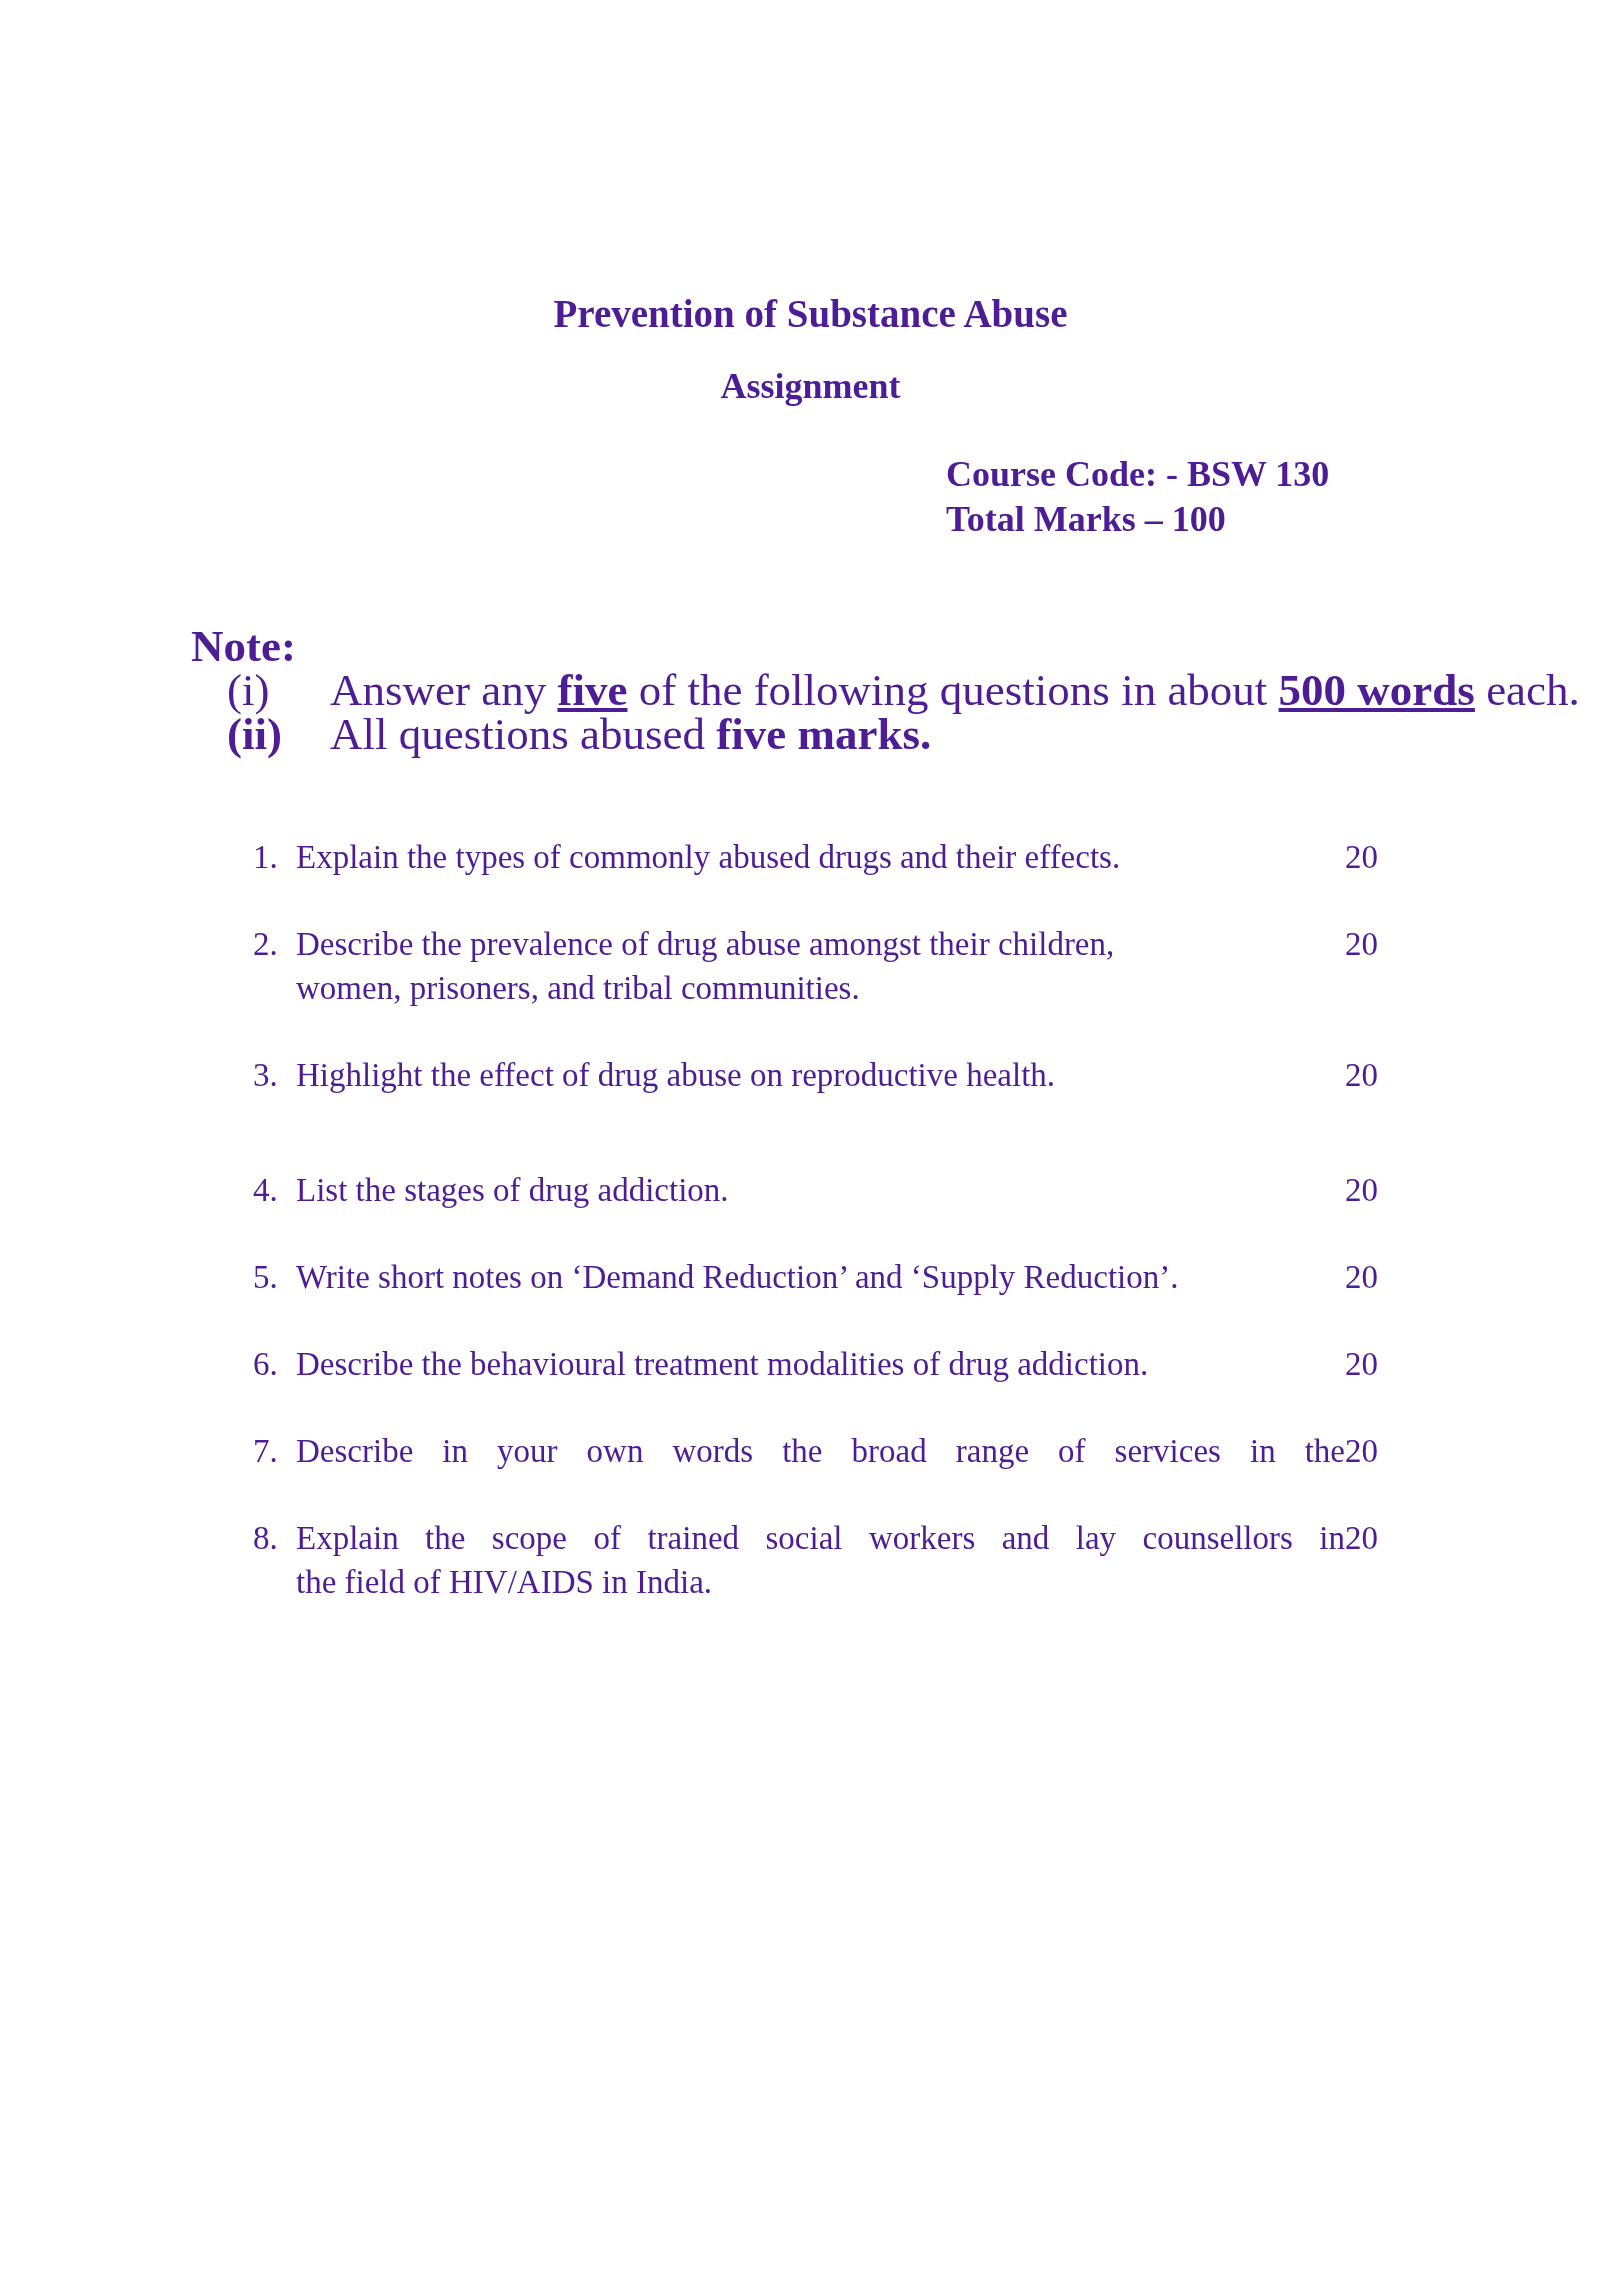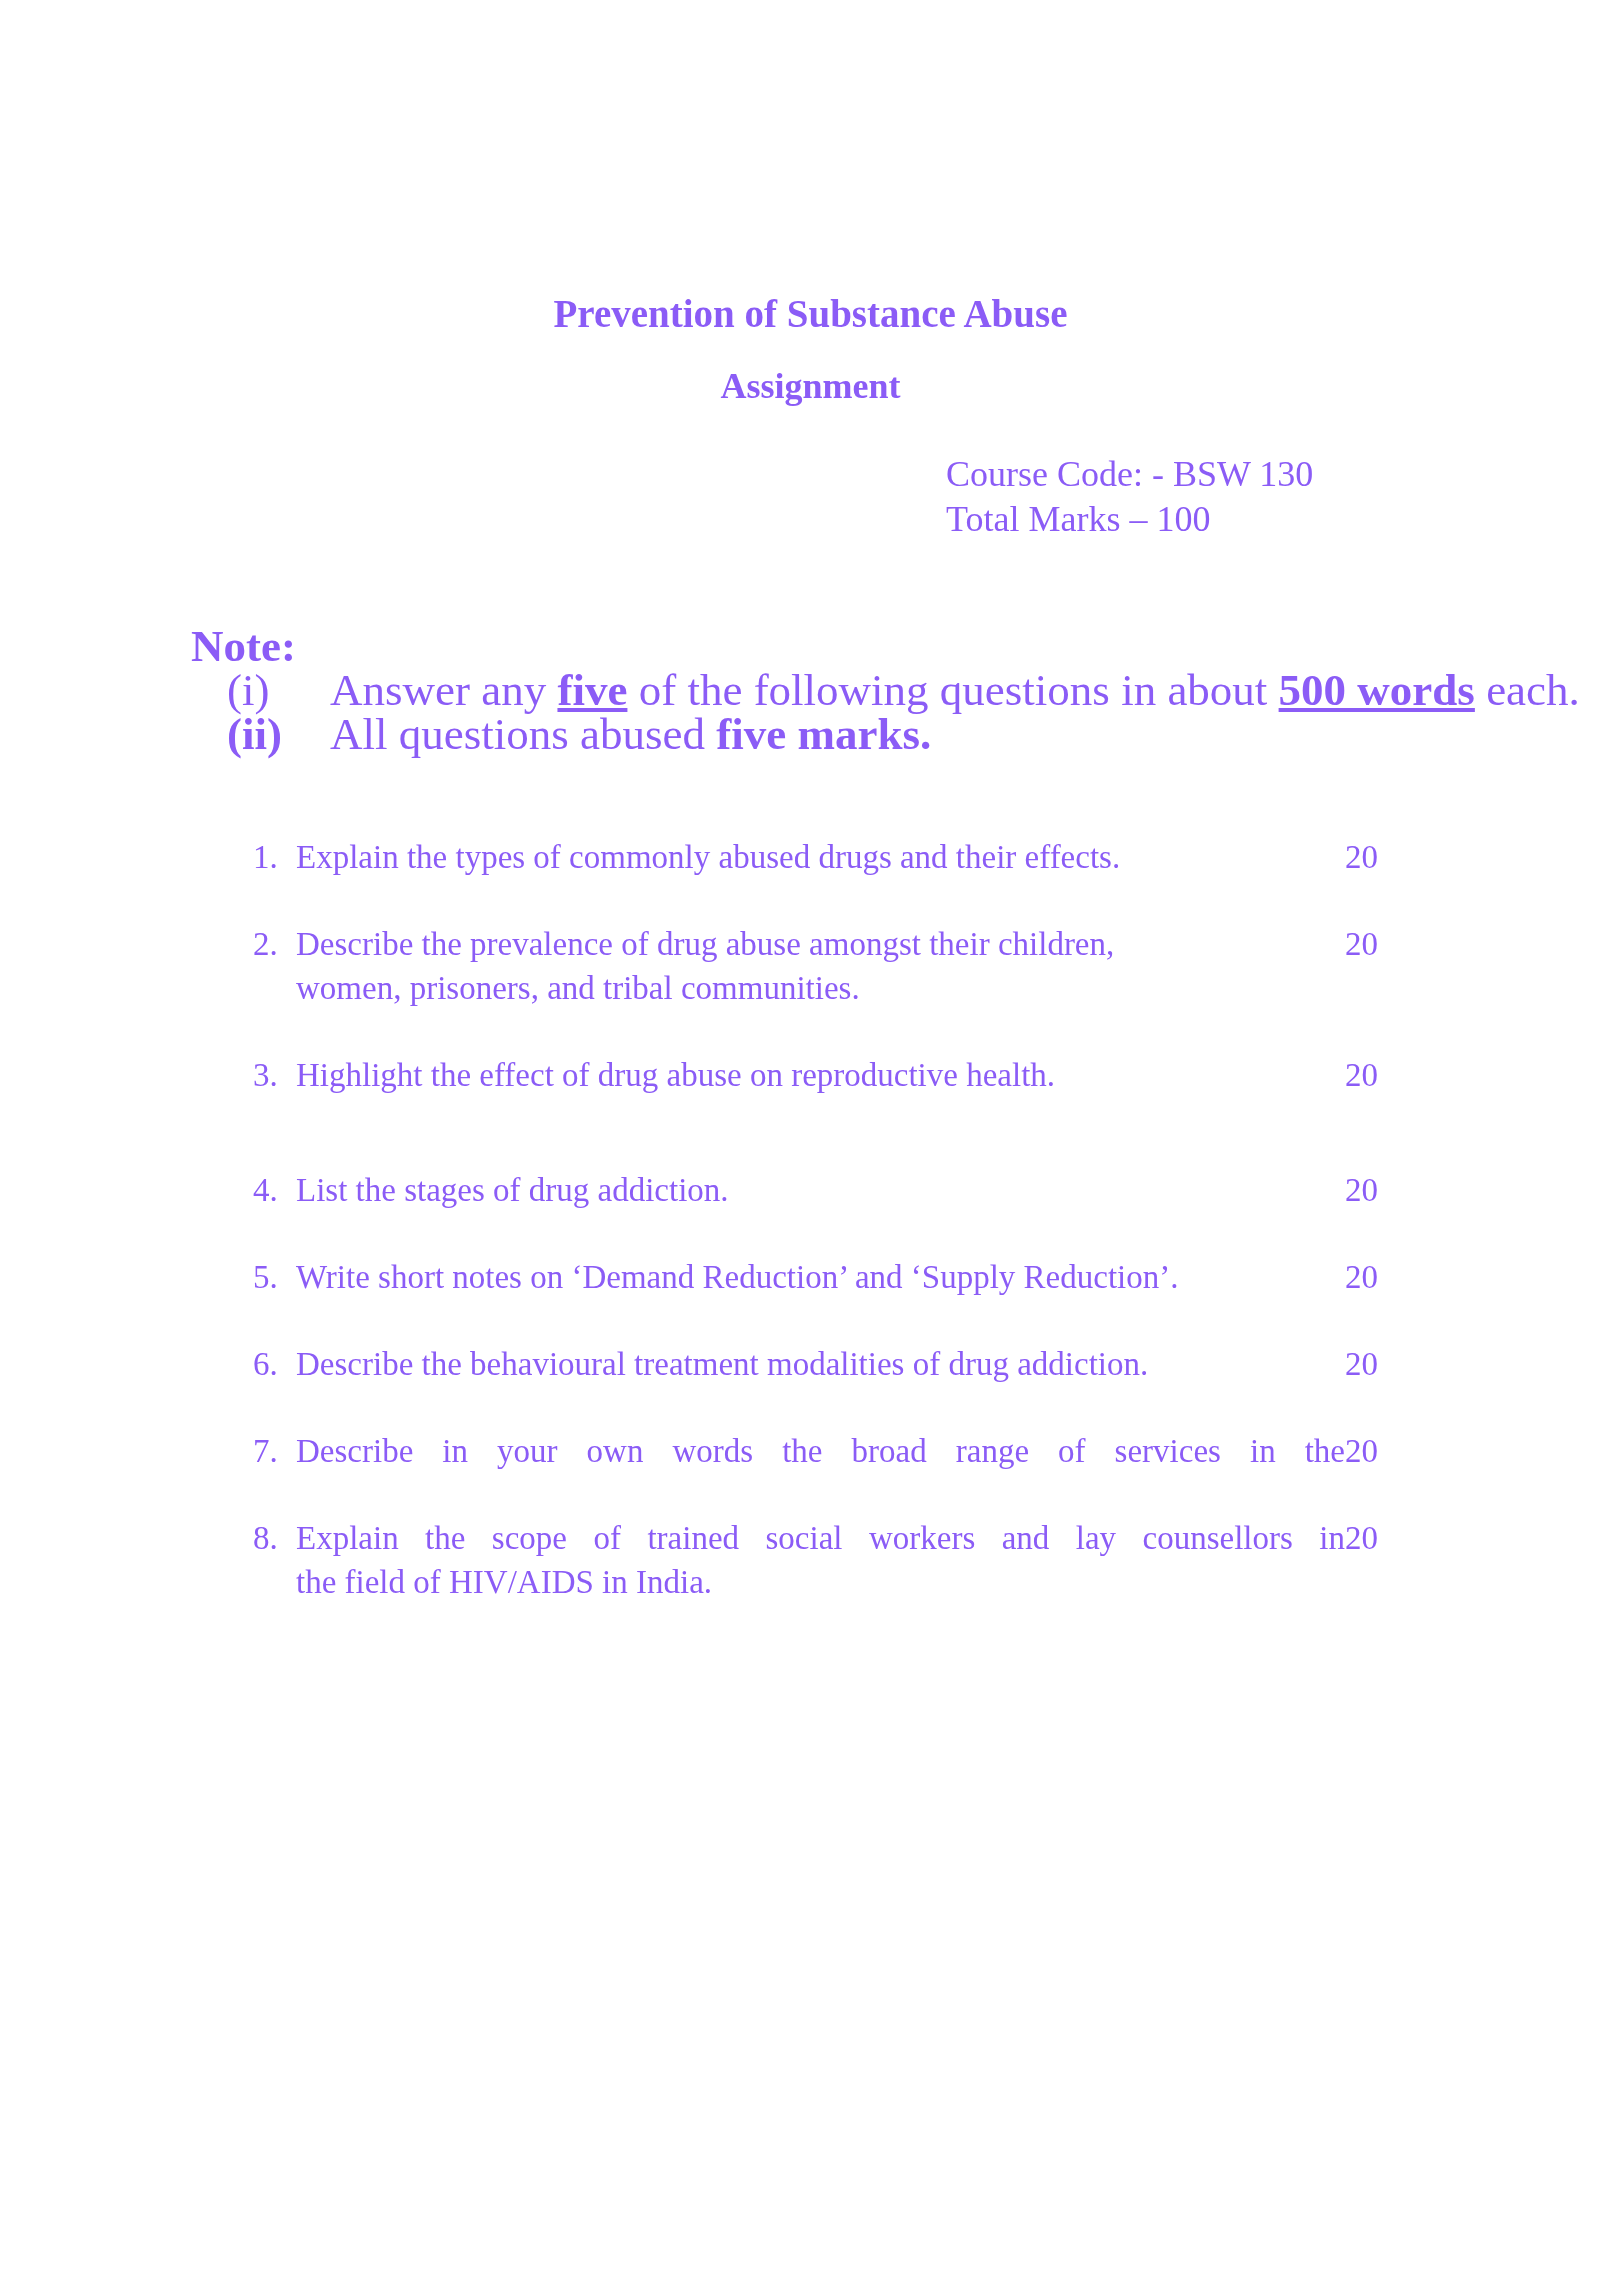--- a/index.html
+++ b/index.html
@@ -1,21 +1,21 @@
 <!DOCTYPE html>
 <html><head>
 <meta charset="utf-8">
 <style>
   html, body { margin: 0; padding: 0; background: #ffffff; }
   .page {
     position: relative;
     width: 1621px;
     height: 1953px;
     background: #ffffff;
-    color: #8b5cf6;
+    color: #4c1d95;
     font-family: "Liberation Serif", "DejaVu Serif", serif;
     box-sizing: border-box;
     padding-top: 291px;
     overflow: hidden;
   }
   .title {
     margin: 0;
     text-align: center;
     font-size: 39px;
     line-height: 45px;
@@ -25,21 +25,21 @@
     margin: 29px 0 0 0;
     text-align: center;
     font-size: 36px;
     line-height: 43px;
     font-weight: bold;
   }
   .course {
     margin: 44px 0 12px 946px;
     font-size: 36px;
     line-height: 45px;
-    font-weight: normal;
+    font-weight: bold;
   }
   .note {
     margin: 82px 0 0 191px;
     font-size: 45px;
     line-height: 44px;
   }
   .note-label { font-weight: bold; }
   .note-item {
     display: grid;
     grid-template-columns: 103px 1fr;

